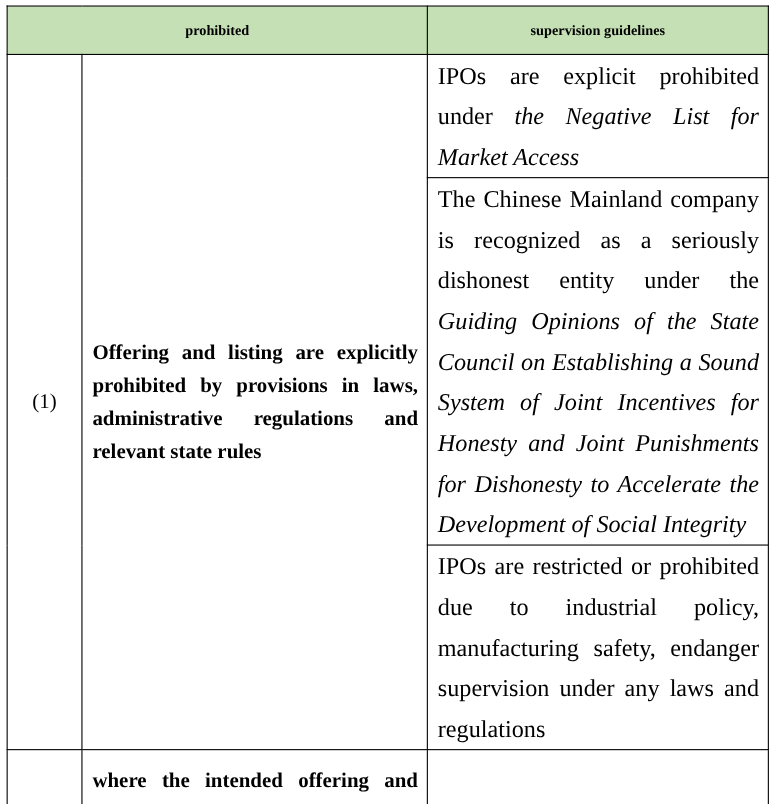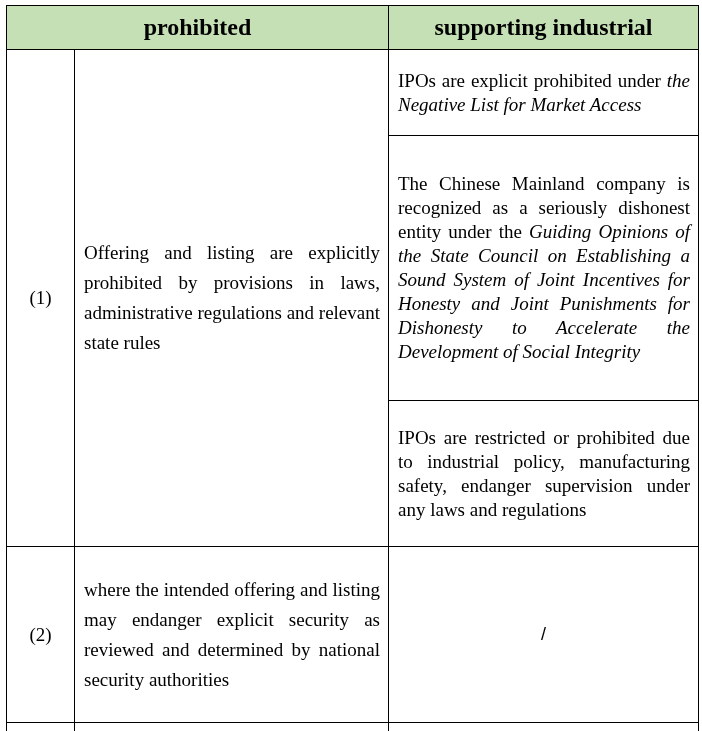--- a/index.html
+++ b/index.html
@@ -1,44 +1,44 @@
 <!DOCTYPE html>
 <html><head>
 <meta charset="utf-8">
 <style>
   html, body { margin: 0; padding: 0; background: #ffffff; }
   body { width: 702px; height: 731px; overflow: hidden; position: relative;
          font-family: "Liberation Serif", "DejaVu Serif", serif; color: #000; }
   .tbl { position: absolute; left: 6px; top: 5px; width: 692px; border-collapse: collapse; table-layout: fixed; }
   .tbl td, .tbl th { border: 1.5px solid #000; padding: 0; vertical-align: middle; }
-  .hdr th { background: #c5e0b4; height: 43px; font-weight: bold; font-size: 24px; text-align: center; }
+  .hdr th { background: #c5e0b4; height: 43px; font-weight: bold; font-size: 13px; text-align: center; }
   .num { width: 67px; text-align: center; font-size: 19px; }
-  .prohib { width: 313px; font-weight: normal; font-size: 19px; line-height: 30px; text-align: justify; text-align-last: left; padding: 0 8px 0 9px !important; }
-  .guide { font-size: 19px; line-height: 24px; text-align: justify; text-align-last: left; padding: 0 8px 0 9px !important; }
+  .prohib { width: 313px; font-weight: bold; font-size: 19px; line-height: 30px; text-align: justify; text-align-last: left; padding: 0 8px 0 9px !important; }
+  .guide { font-size: 22px; line-height: 37px; text-align: justify; text-align-last: left; padding: 0 8px 0 9px !important; }
   .guide i { font-style: italic; }
   .r1a { height: 86px; }
   .r1b { height: 265px; }
   .r1c { height: 146px; }
   .r2 { height: 176px; }
   .r3 { height: 20px; }
   .slash { text-align: center; font-family: "Liberation Sans", sans-serif; font-size: 18px; }
 </style>
 </head>
 <body>
 
 <table class="tbl">
   <colgroup>
     <col style="width:68px">
     <col style="width:314px">
     <col style="width:310px">
   </colgroup>
   <tbody>
       <tr class="hdr">
     <th colspan="2">prohibited</th>
-    <th>supporting industrial</th>
+    <th>supervision guidelines</th>
   </tr>
 
   <tr class="r1a">
     <td rowspan="3" class="num">(1)</td>
     <td rowspan="3" class="prohib">Offering and listing are explicitly prohibited by provisions in laws, administrative regulations and relevant state rules</td>
     <td class="guide"><span>IPOs are explicit prohibited under </span><i>the Negative List for Market Access</i></td>
   </tr>
   <tr class="r1b">
     <td class="guide"><span>The Chinese Mainland company is recognized as a seriously dishonest entity under the </span><i>Guiding Opinions of the State Council on Establishing a Sound System of Joint Incentives for Honesty and Joint Punishments for Dishonesty to Accelerate the Development of Social Integrity</i></td>
   </tr>

